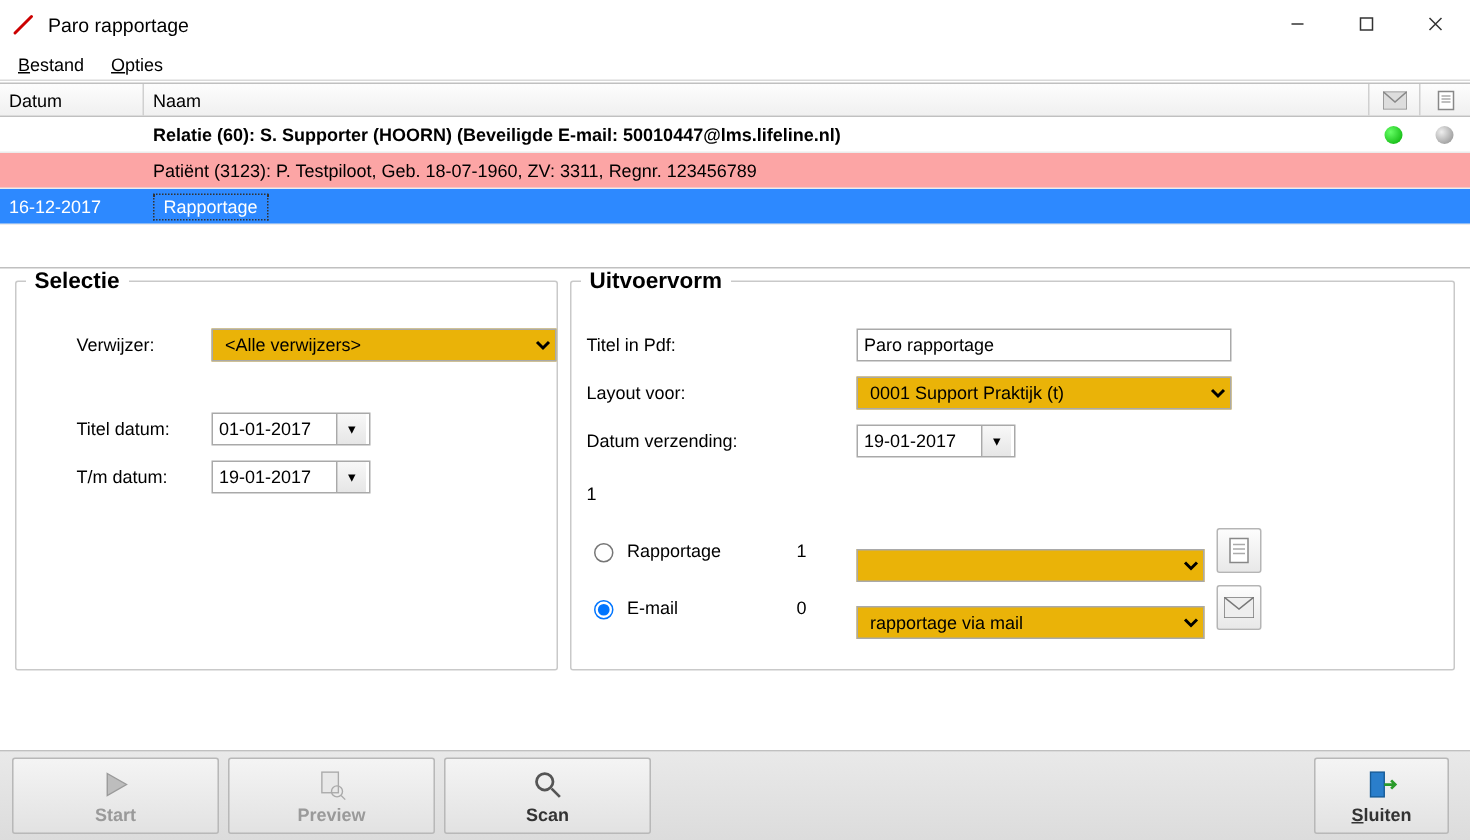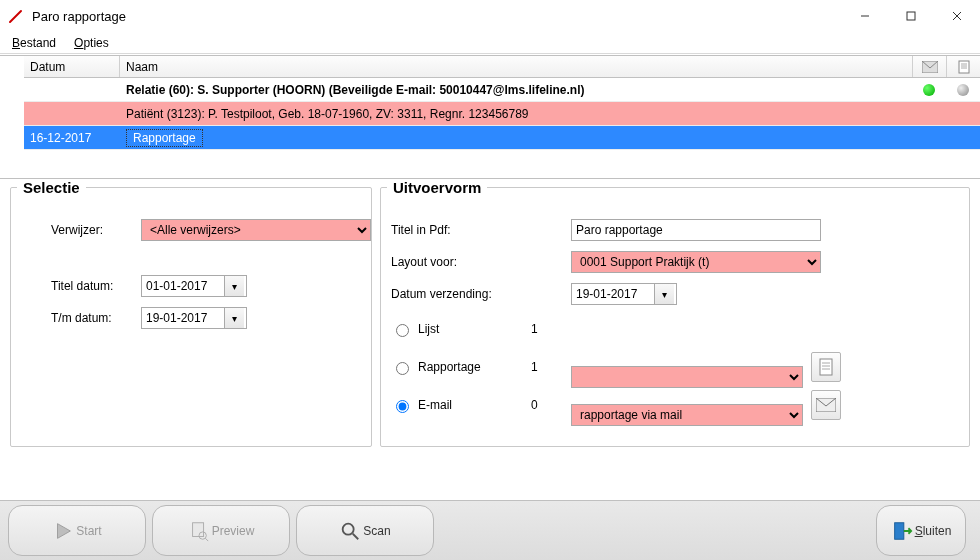--- a/index.html
+++ b/index.html
@@ -44,21 +44,20 @@
     gap: 18px;
     border-bottom: 1px solid #d9d9d9;
   }
   .menubar .menu-item { cursor: default; }
   .menubar .menu-item u { text-decoration: underline; }
   
   .grid {
     border: 1px solid #c0c0c0;
     border-left: none; border-right: none;
     margin-top: 1px;
-    padding-left: 24px;
   }
   .grid-head {
     display:flex;
     height: 22px;
     background: linear-gradient(#fdfdfd,#f0f0f0);
     border-bottom: 1px solid #c0c0c0;
     align-items:center;
   }
   .grid-head .col-datum {
     width: 96px;
@@ -141,21 +140,21 @@
   .group-uitvoer  .lbl { width: 180px; }
   .spacer { height: 18px; }
 
   select.combo, input.text, .combo-like {
     font: inherit;
     height: 22px;
     border: 1px solid #a9a9a9;
     background:#fff;
     padding: 0 4px;
   }
-  select.combo { background:#fca5a5; }
+  select.combo { background:#eab308; }
   .combo-med   { width: 230px; }
   .combo-wide  { width: 250px; }
   .text-wide   { width: 250px; }
 
   .date-box {
     display:flex;
     border:1px solid #a9a9a9;
     height:22px;
     background:#fff;
     width: 106px;
@@ -192,28 +191,30 @@
     height: 60px;
     background: linear-gradient(#e9e9e9,#dcdcdc);
     border-top: 1px solid #c0c0c0;
     display:flex;
     align-items:stretch;
     padding: 4px 8px;
   }
   .tool-btn {
     width: 138px;
     border: 1px solid #b8b8b8;
-    border-radius:14px;
+    border-radius:2px;
     background: linear-gradient(#f4f4f4,#e2e2e2);
     display:flex;
+    flex-direction:column;
     align-items:center;
     justify-content:center;
     gap:2px;
     margin-right: 6px;
     color:#333;
+    font-weight:bold;
   }
   .tool-btn.disabled { color:#9a9a9a; }
   .tool-btn .cap { font-size:12px; }
   .tool-btn svg { width:22px; height:22px; }
   .bottombar .spacer-flex { flex:1; }
   .tool-btn.close { width: 90px; }
 
   .chev { font-size:10px; }
 </style>
 </head>
@@ -345,24 +346,20 @@
       <span class="lbl">Datum verzending:</span>
       <div class="date-box">
         <input value="19-01-2017" style="">
         <div class="dd-btn">
             <span class="chev">▾</span>
           </div>
       </div>
     </div>
 
     <div class="radio-row">
-      <label class="radio-lbl">
-        <input type="radio" name="uit" style="">
-        <span>Lijst</span>
-      </label>
       <span class="count">1</span>
     </div>
 
     <div class="radio-row">
       <label class="radio-lbl">
         <input type="radio" name="uit" style="">
         <span>Rapportage</span>
       </label>
       <span class="count">1</span>
       <select class="combo side-combo">

